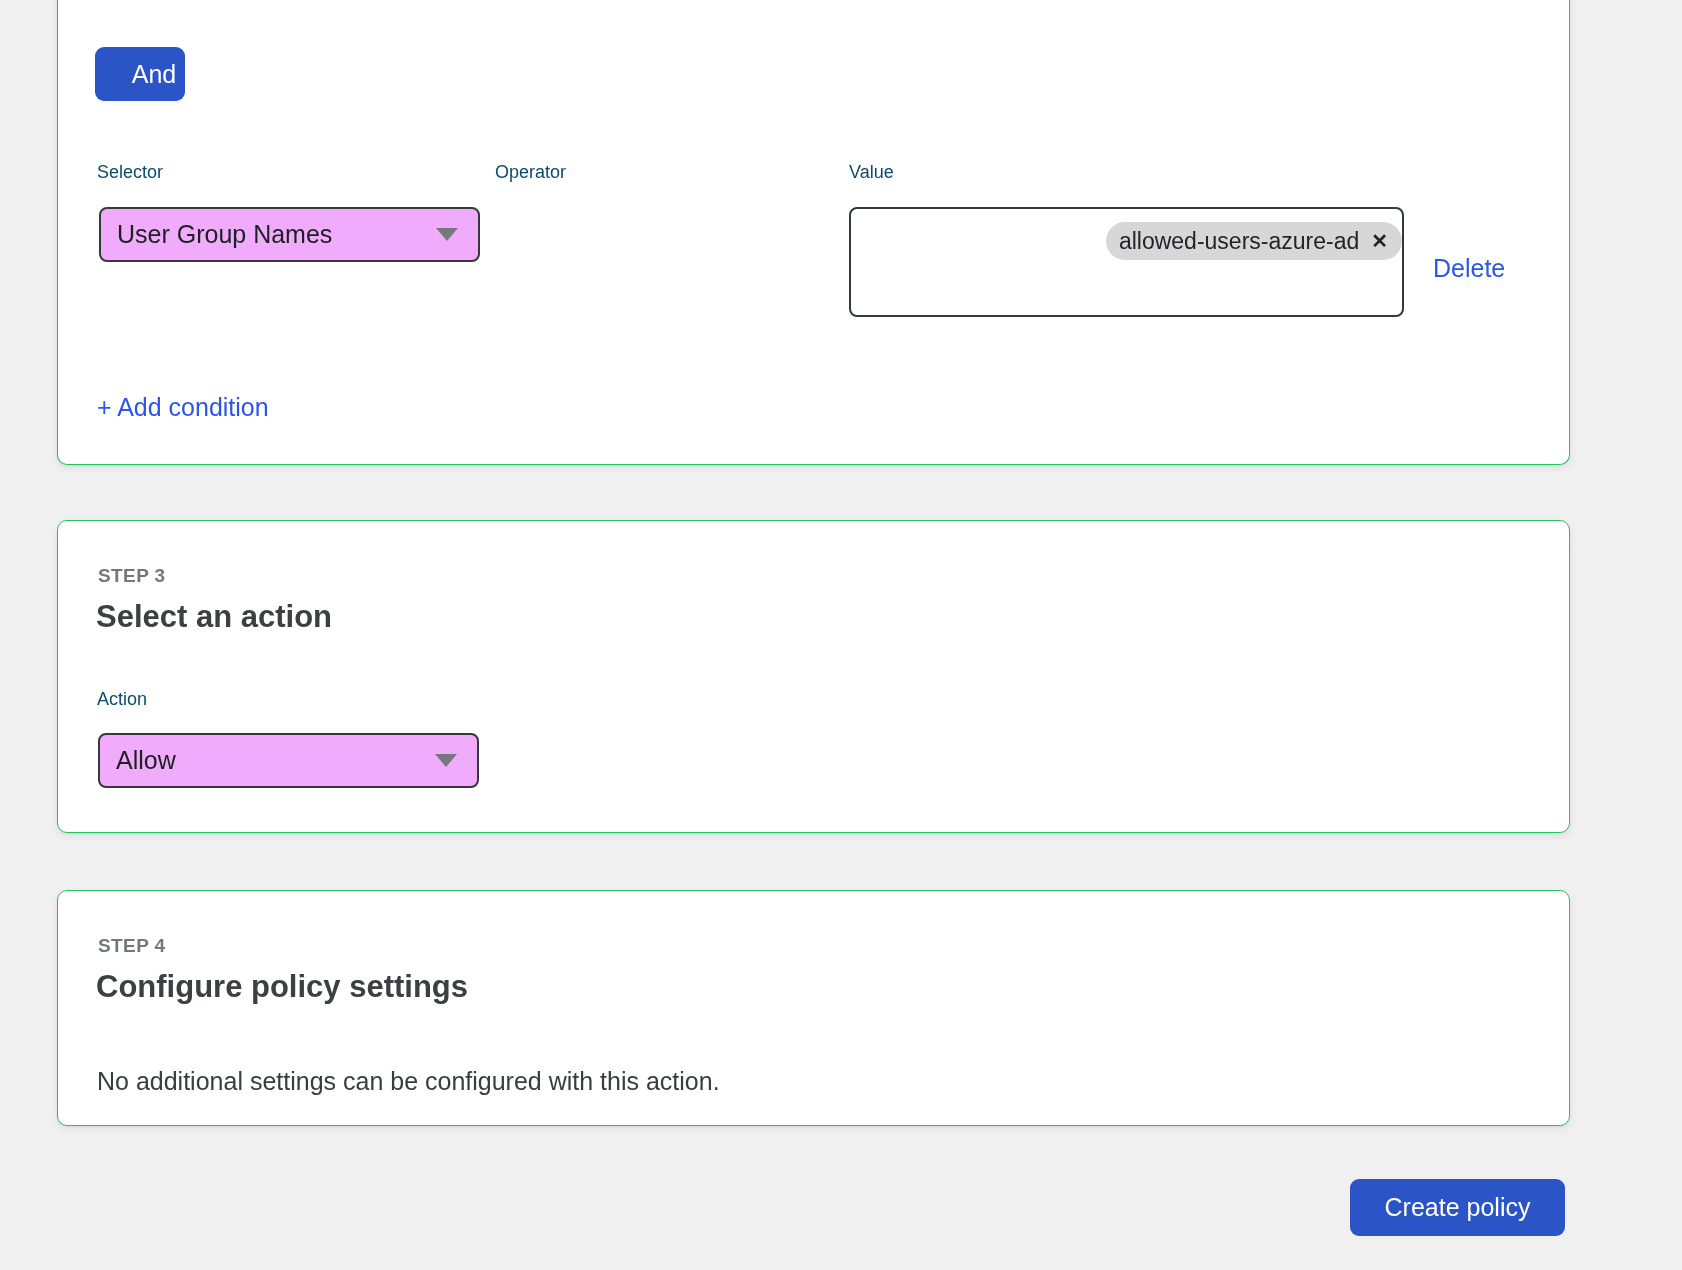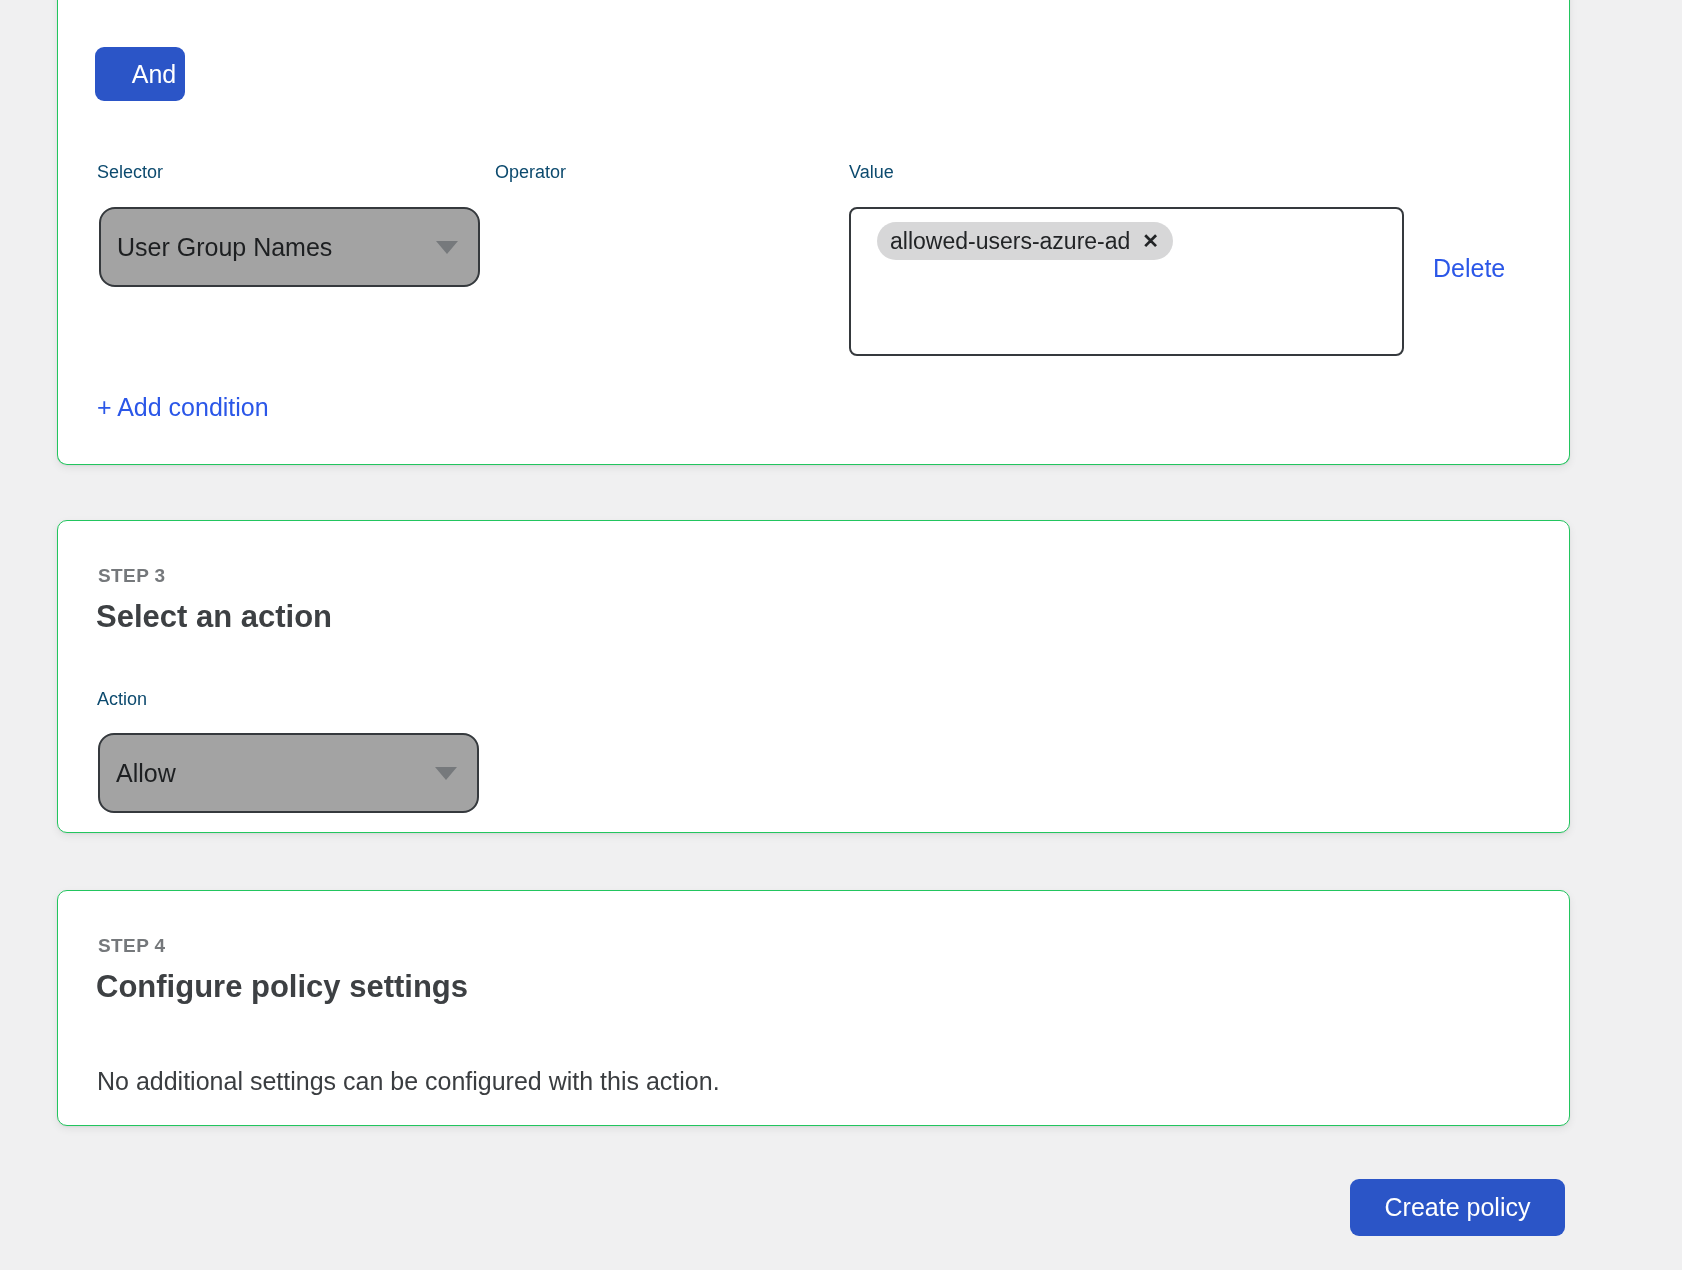--- a/index.html
+++ b/index.html
@@ -50,49 +50,50 @@
     position:absolute;
     font-size:18px;
     color:#0c4a6e;
   }
   .lbl-selector{left:39px;top:196px;}
   .lbl-operator{left:437px;top:196px;}
   .lbl-value{left:791px;top:196px;}
 
   .select{
     position:absolute;
-    height:80px;
+    height:55px;
     border:2px solid var(--input-border);
-    border-radius:16px;
-    background:#a3a3a3;
+    border-radius:8px;
+    background:#f0abfc;
     display:flex;
     align-items:center;
     justify-content:space-between;
     padding:0 20px 0 16px;
     cursor:pointer;
   }
   .select-value{font-size:25px;color:#1d1f21;}
   .caret{
     width:0;height:0;
     border-left:11px solid transparent;
     border-right:11px solid transparent;
     border-top:13px solid #76797c;
   }
   .selector-select{left:41px;top:241px;width:381px;}
   .operator-select{left:437px;top:241px;width:336px;}
 
   .value-box{
     position:absolute;
     left:791px;top:241px;
-    width:555px;height:149px;
+    width:555px;height:110px;
     border:2px solid var(--input-border);
     border-radius:8px;
     background:#fff;
-    padding:13px 26px;
+    padding:13px 0;
     cursor:text;
+    text-align:right;
   }
   .tag{
     display:inline-flex;
     align-items:center;
     gap:12px;
     height:38px;
     background:var(--tag-bg);
     border-radius:19px;
     padding:0 14px 0 13px;
     font-size:23px;

